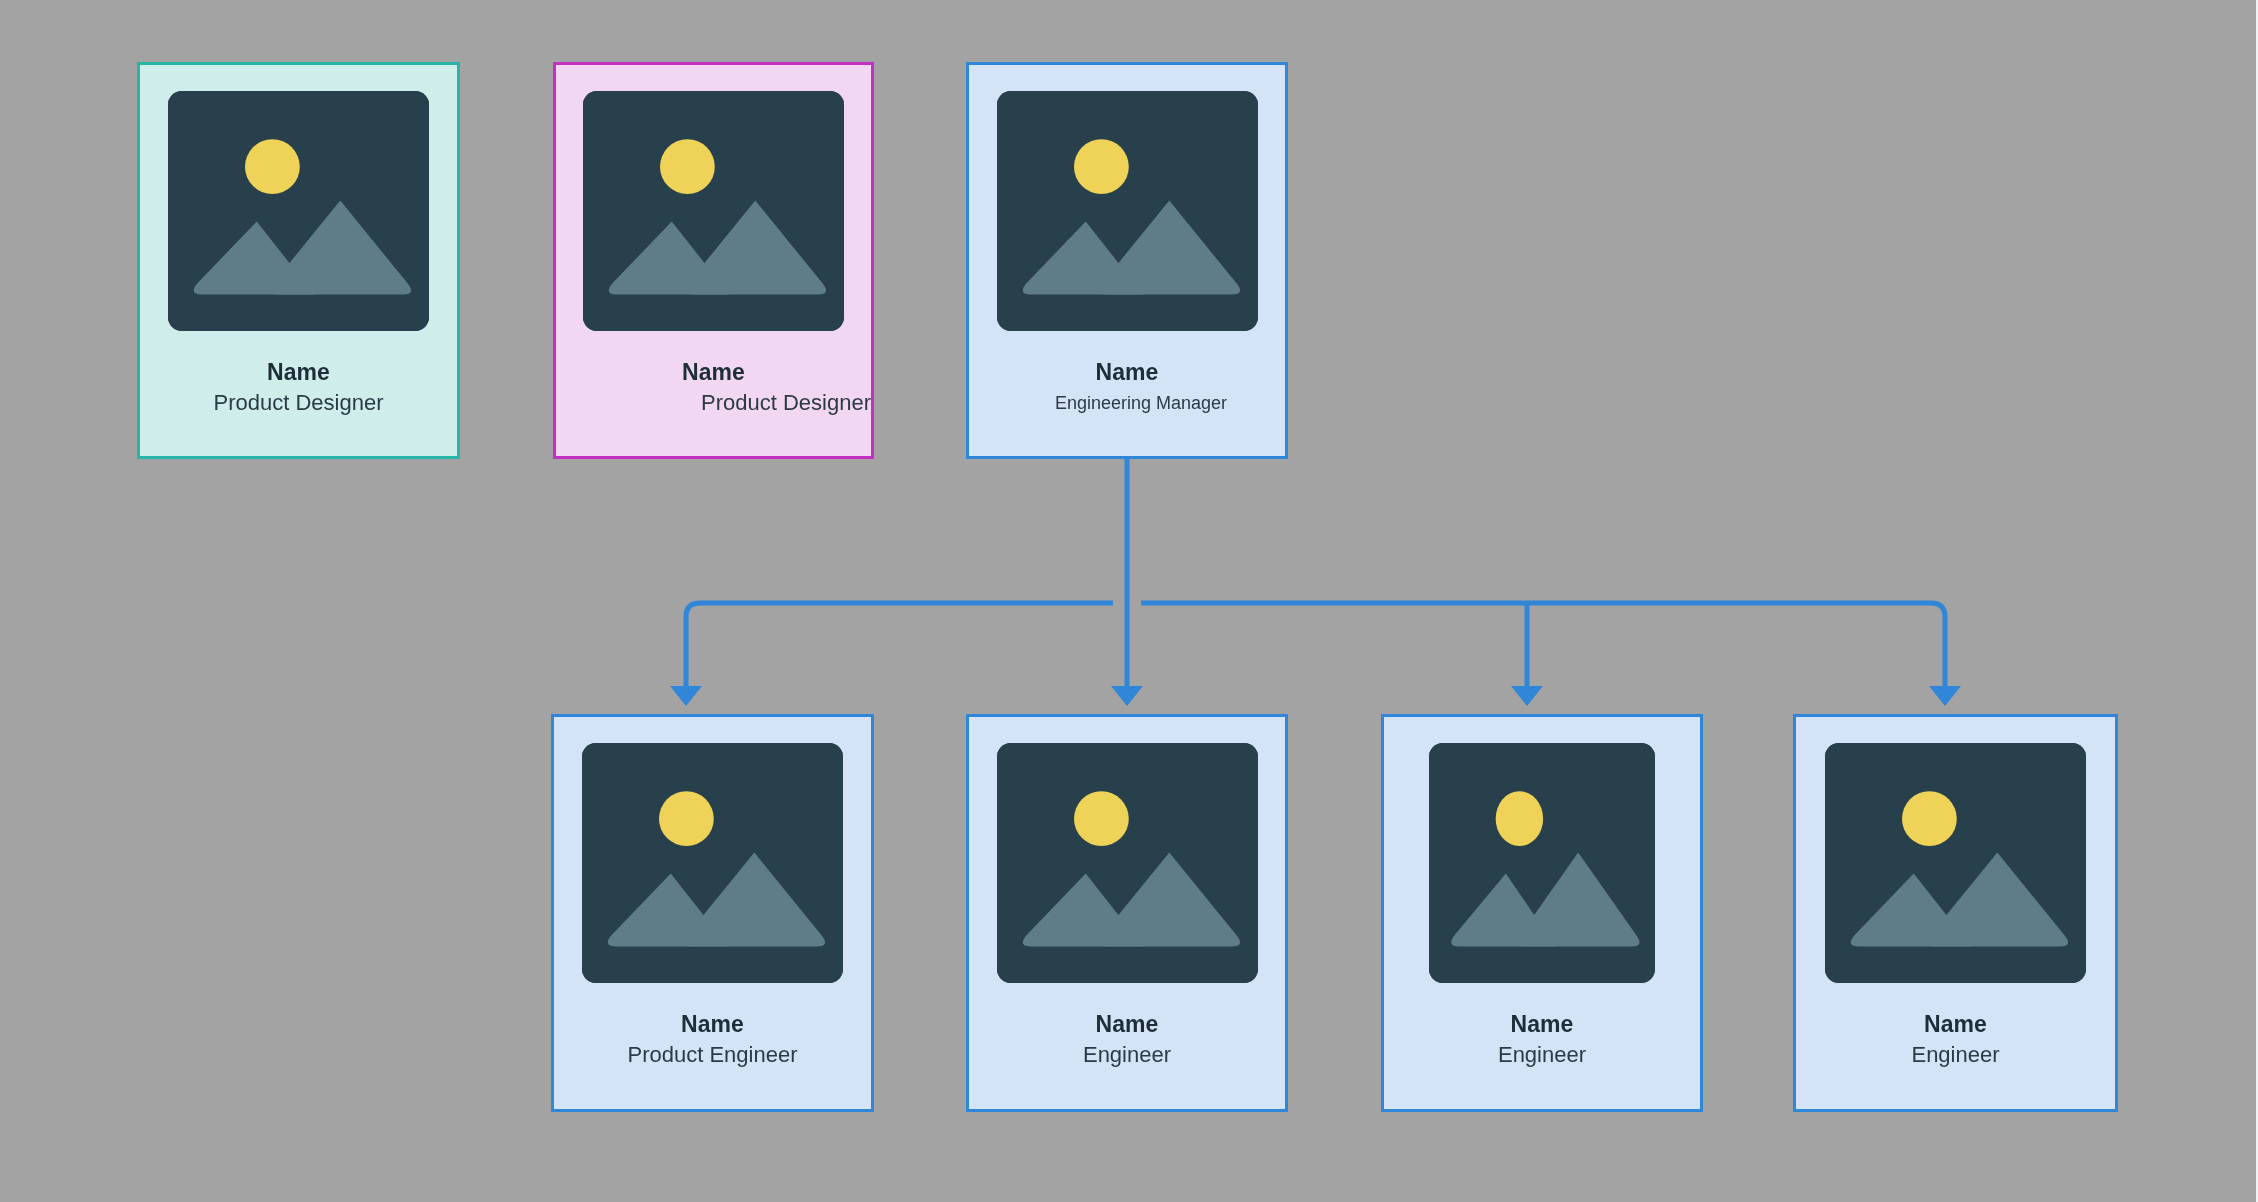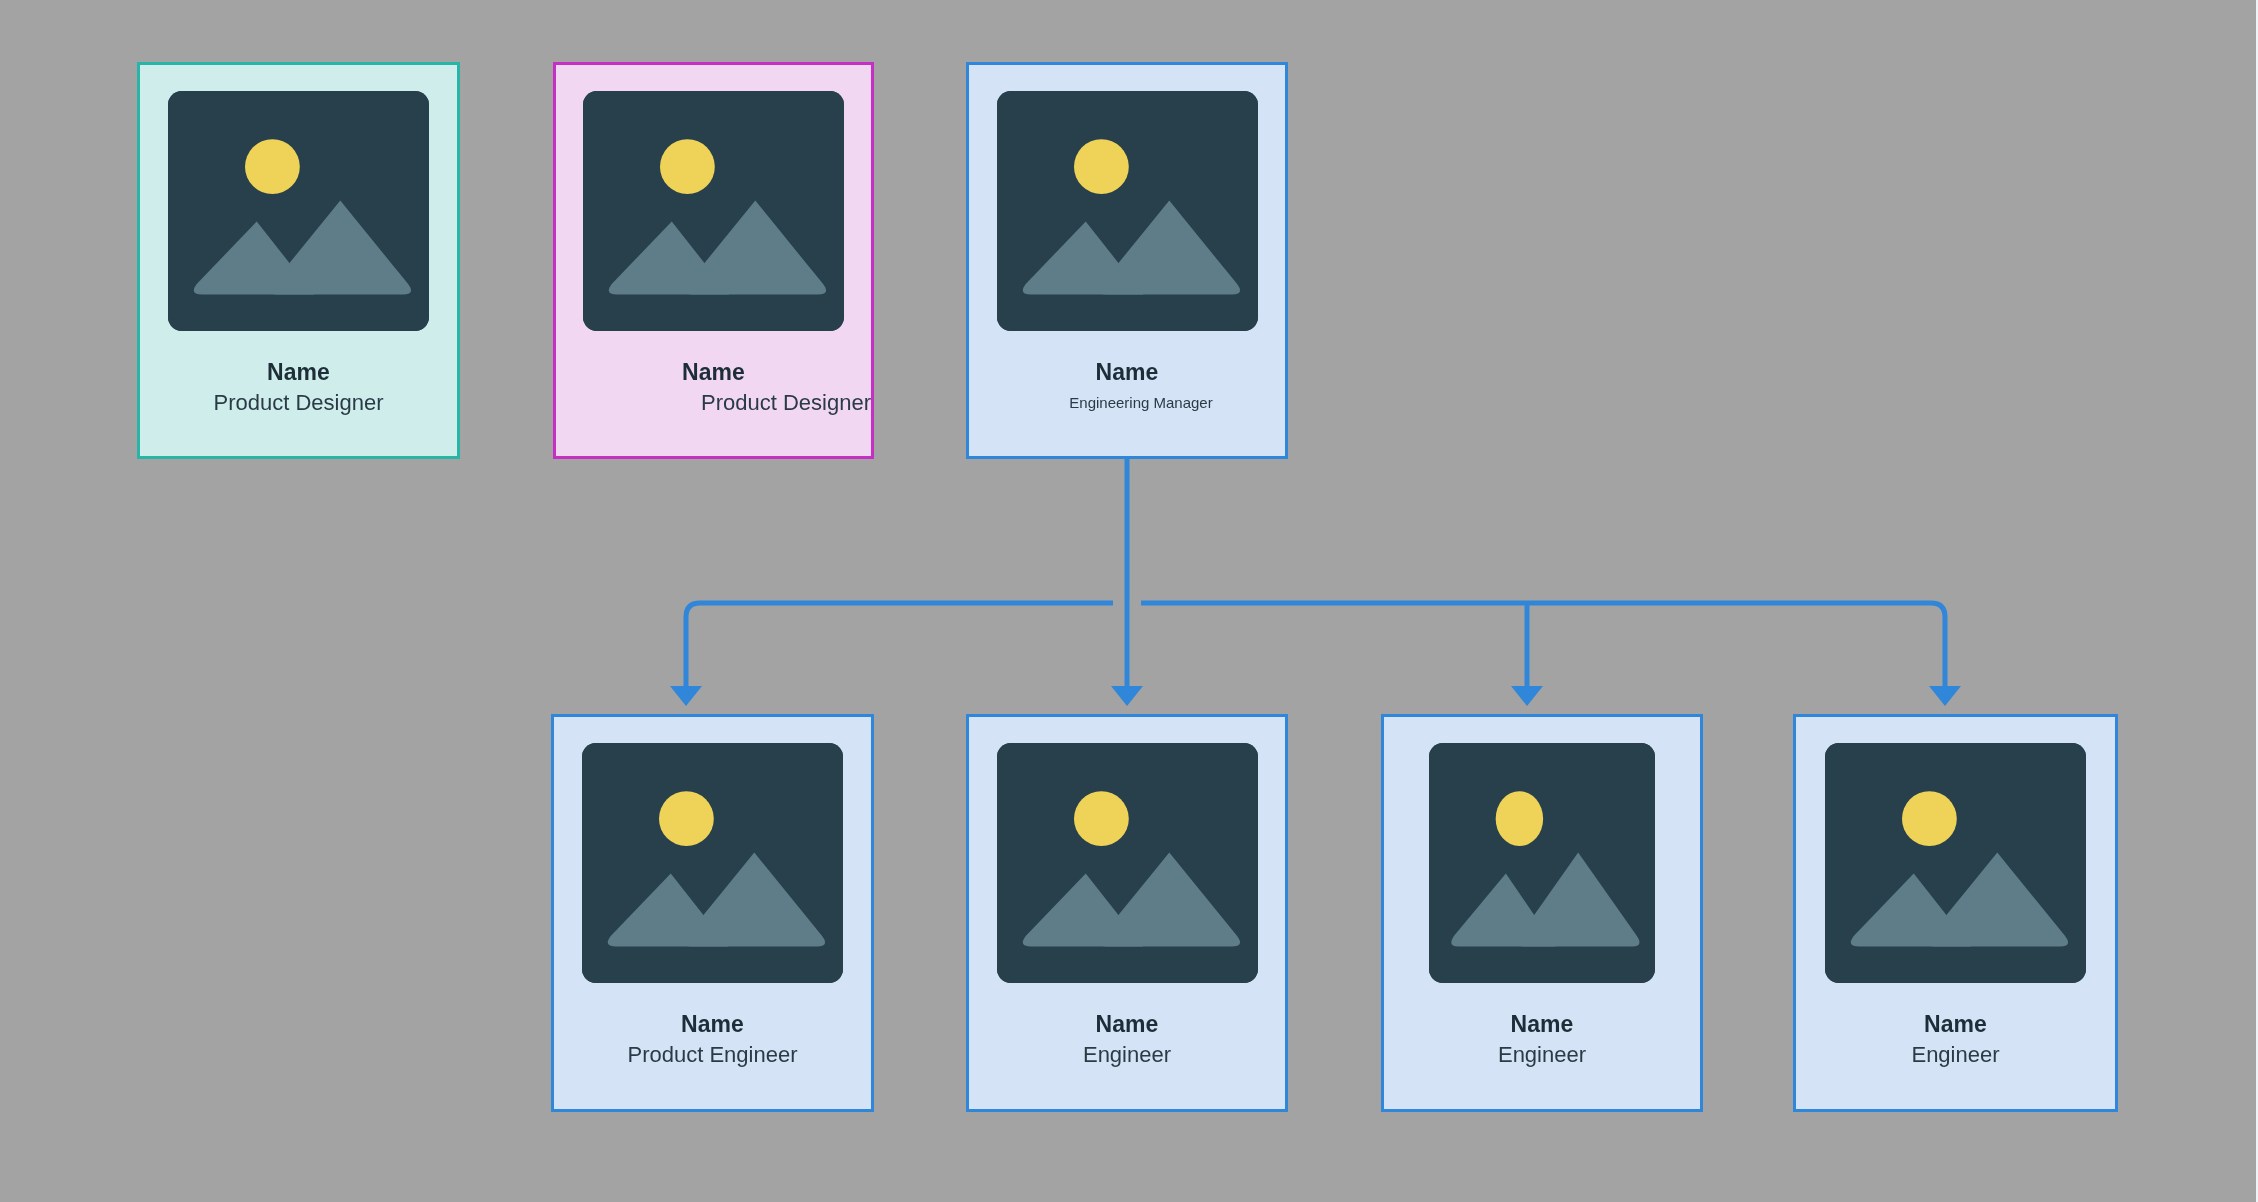--- a/index.html
+++ b/index.html
@@ -124,21 +124,21 @@
       <div class="photo-frame" style="margin-top: 26px; width: 261px; height: 240px;">
         <svg class="photo-svg" viewBox="0 0 100 92" preserveAspectRatio="none">
           <rect x="0" y="0" width="100" height="92" fill="#27404C"></rect>
           <circle cx="40" cy="29" r="10.5" fill="#EFD358"></circle>
           <path d="M 66 42 L 92 74 Q 95 78 90 78 L 42 78 Q 37 78 40 74 Z" fill="#5F7D89"></path>
           <path d="M 34 50 L 56 78 L 13 78 Q 8 78 11 74 Z" fill="#5F7D89"></path>
         </svg>
       </div>
       <div class="node-text" style="margin-top: 26px;">
         <div class="node-name" style="font-size: 23px; line-height: 30px;">Name</div>
-        <div class="node-role" style="font-size: 15px; line-height: 32px; padding-left: 28px;">Engineering Manager</div>
+        <div class="node-role" style="font-size: 18px; line-height: 32px; padding-left: 28px;">Engineering Manager</div>
       </div>
     </div>
     <div class="node-card" style="left: 551px; top: 714px; width: 323px; height: 398px; background: rgb(212, 227, 245); border: 3px solid rgb(48, 134, 216);">
       <div class="photo-frame" style="margin-top: 26px; width: 261px; height: 240px;">
         <svg class="photo-svg" viewBox="0 0 100 92" preserveAspectRatio="none">
           <rect x="0" y="0" width="100" height="92" fill="#27404C"></rect>
           <circle cx="40" cy="29" r="10.5" fill="#EFD358"></circle>
           <path d="M 66 42 L 92 74 Q 95 78 90 78 L 42 78 Q 37 78 40 74 Z" fill="#5F7D89"></path>
           <path d="M 34 50 L 56 78 L 13 78 Q 8 78 11 74 Z" fill="#5F7D89"></path>
         </svg>

